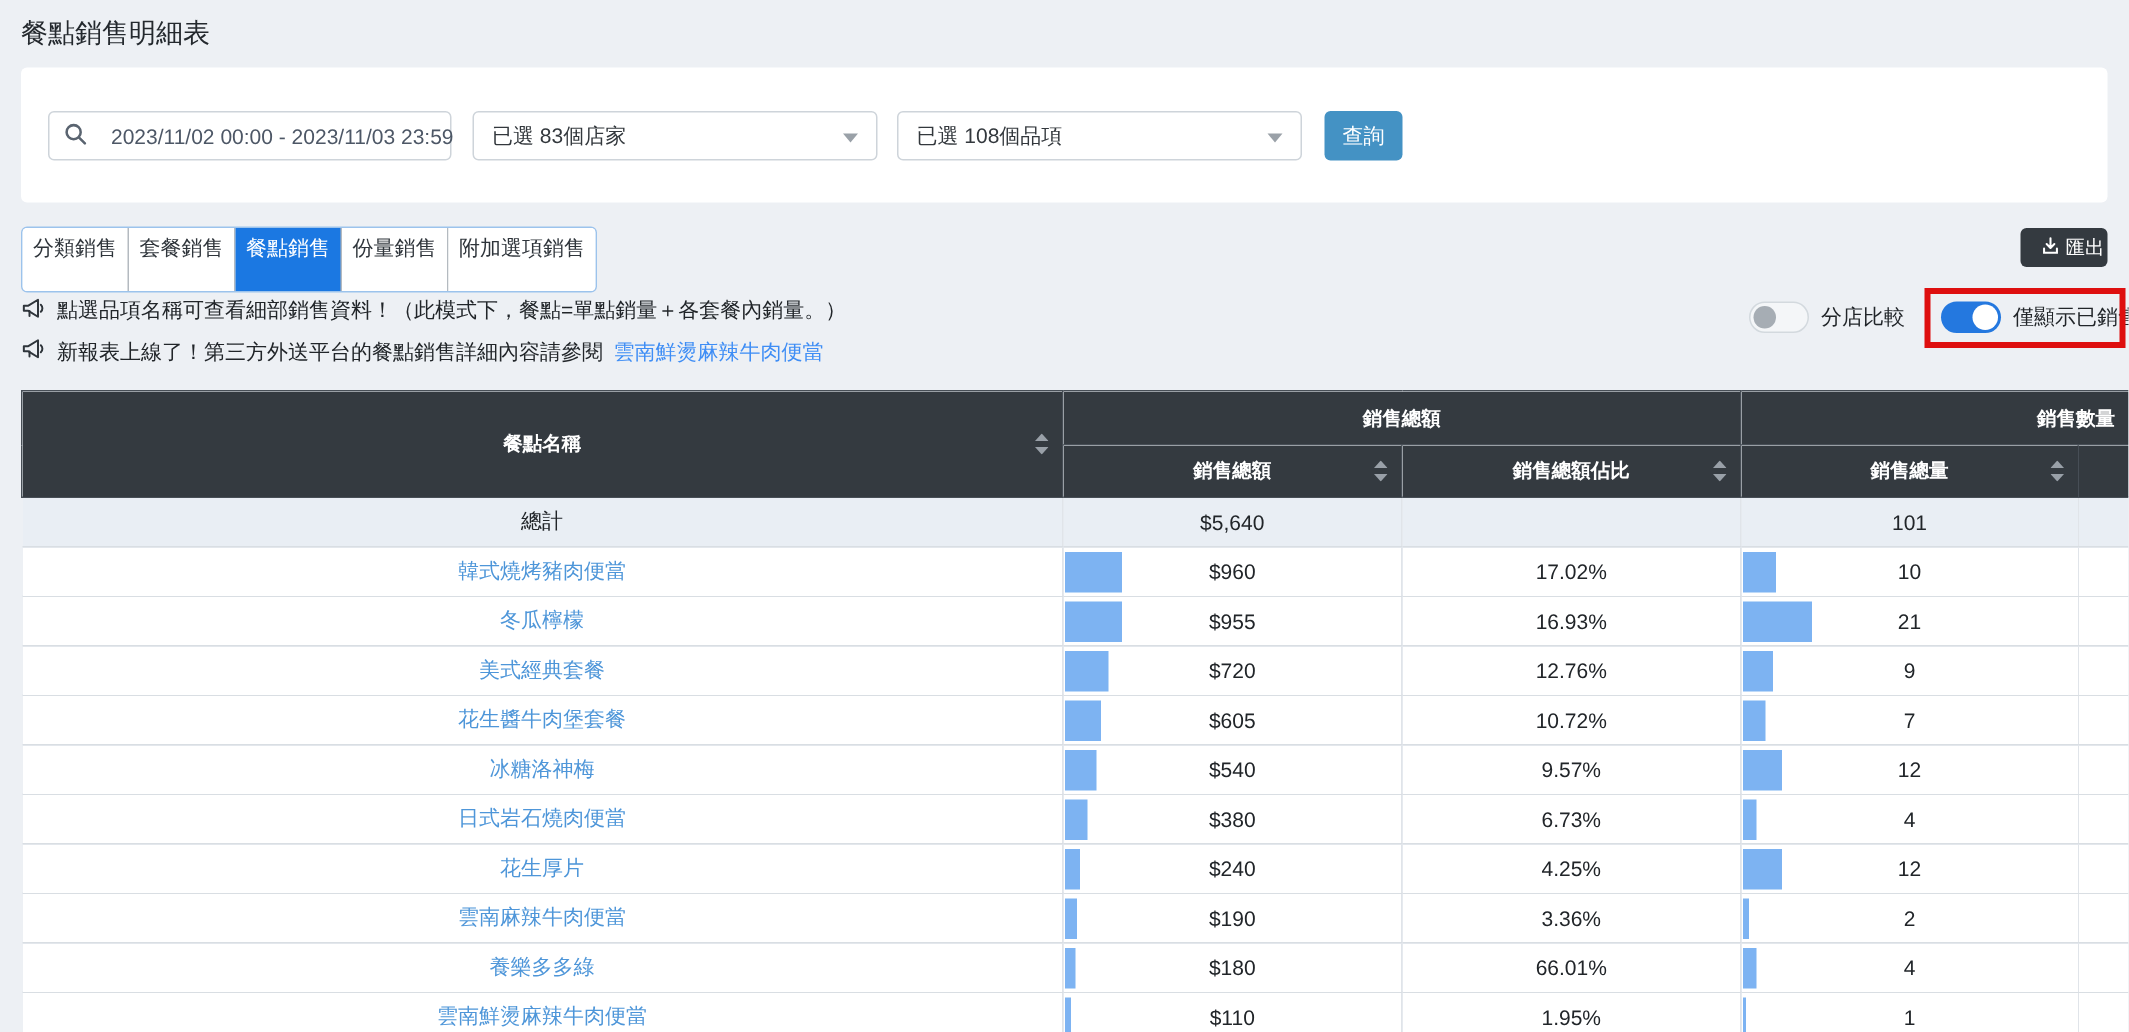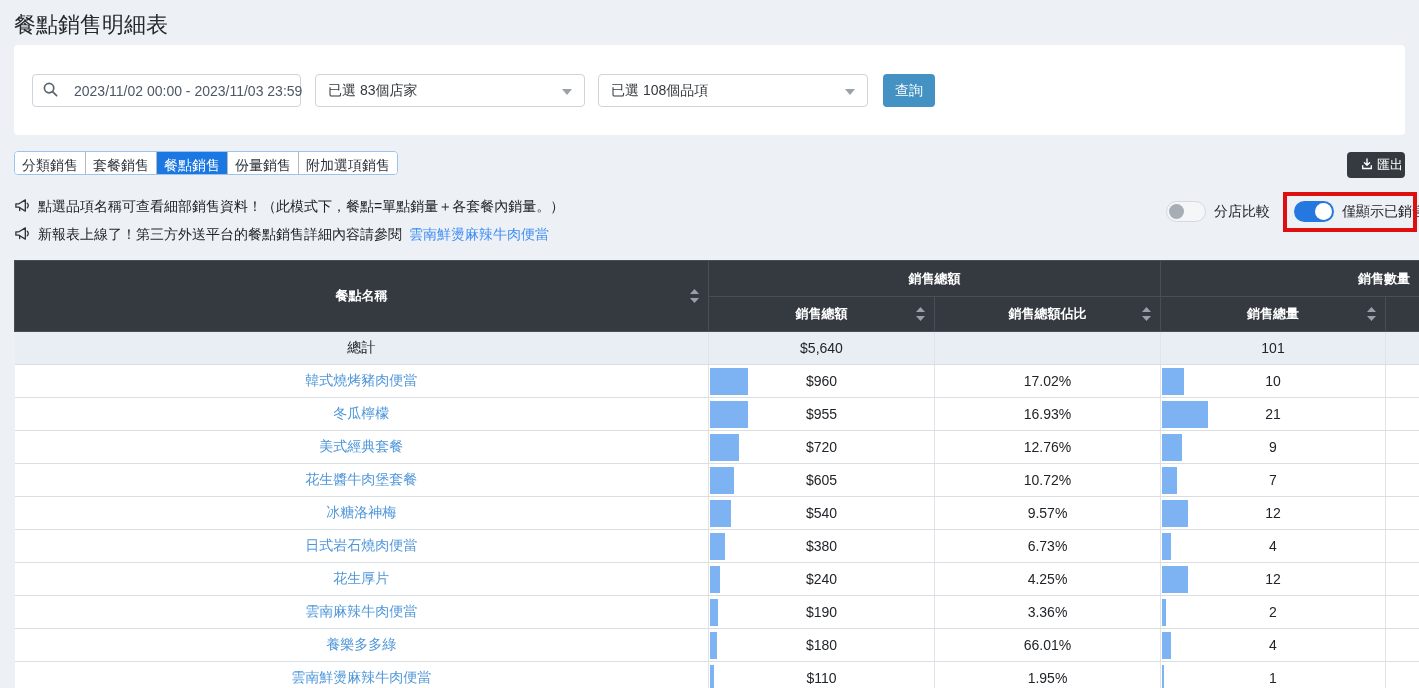--- a/index.html
+++ b/index.html
@@ -6,36 +6,36 @@
   html,body { width:1419px; height:688px; overflow:hidden; }
   body {
     background:#edf0f4;
     font-family:"Liberation Sans","DejaVu Sans",sans-serif;
     color:#212529;
     position:relative;
   }
   .abs { position:absolute; }
 
   
-  .page-title { left:14px; top:10px; font-size:22px; font-weight:500; color:#24292e; }
+  .page-title { left:14px; top:10px; font-size:18px; font-weight:500; color:#24292e; }
 
   
   .filter-card { left:14px; top:45px; width:1391px; height:90px; background:#fff; border-radius:4px; }
   .field { position:absolute; top:29px; height:33px; background:#fff; border:1px solid #ced4da; border-radius:4px; display:flex; align-items:center; font-size:14px; }
   .date-field { left:18px; width:269px; color:#4d5766; padding:0 10px; }
   .date-field .txt { margin-left:16px; white-space:nowrap; }
   .select-field { color:#33383d; padding:0 28px 0 12px; cursor:pointer; }
   .select-store { left:301px; width:270px; }
   .select-item  { left:584px; width:270px; }
   .caret { position:absolute; right:12px; top:14px; width:0; height:0; border-left:5px solid transparent; border-right:5px solid transparent; border-top:6px solid #9aa1a8; }
   .query-btn { position:absolute; left:869px; top:29px; width:52px; height:33px; background:#4492c4; color:#fff; font-size:14px; border:none; border-radius:4px; cursor:pointer; }
 
   
   .tabs { left:14px; top:151px; display:inline-flex; border:1px solid #9cc3ec; border-radius:4px; background:#fff; overflow:hidden; }
-  .tab { padding:0 7px; height:22px; line-height:26px; font-size:14px; color:#2f353b; background:#fff; border-right:1px solid #b4bac0; cursor:pointer; white-space:nowrap; }
+  .tab { padding:0 7px; height:42px; line-height:26px; font-size:14px; color:#2f353b; background:#fff; border-right:1px solid #b4bac0; cursor:pointer; white-space:nowrap; }
   .tab:last-child { border-right:none; }
   .tab.active { background:#1b78e2; color:#fff; }
 
   
   .export-btn { left:1347px; top:152px; width:58px; height:26px; background:#343a40; color:#fff; font-size:13px; border:none; border-radius:4px; display:flex; align-items:center; justify-content:center; gap:4px; cursor:pointer;padding-left:12px; }
 
   
   .notice { left:14px; height:20px; display:flex; align-items:center; gap:7px; font-size:14px; color:#212529; }
   .notice-1 { top:197px; }
   .notice-2 { top:225px;font-family:Liberation Serif, serif; }

